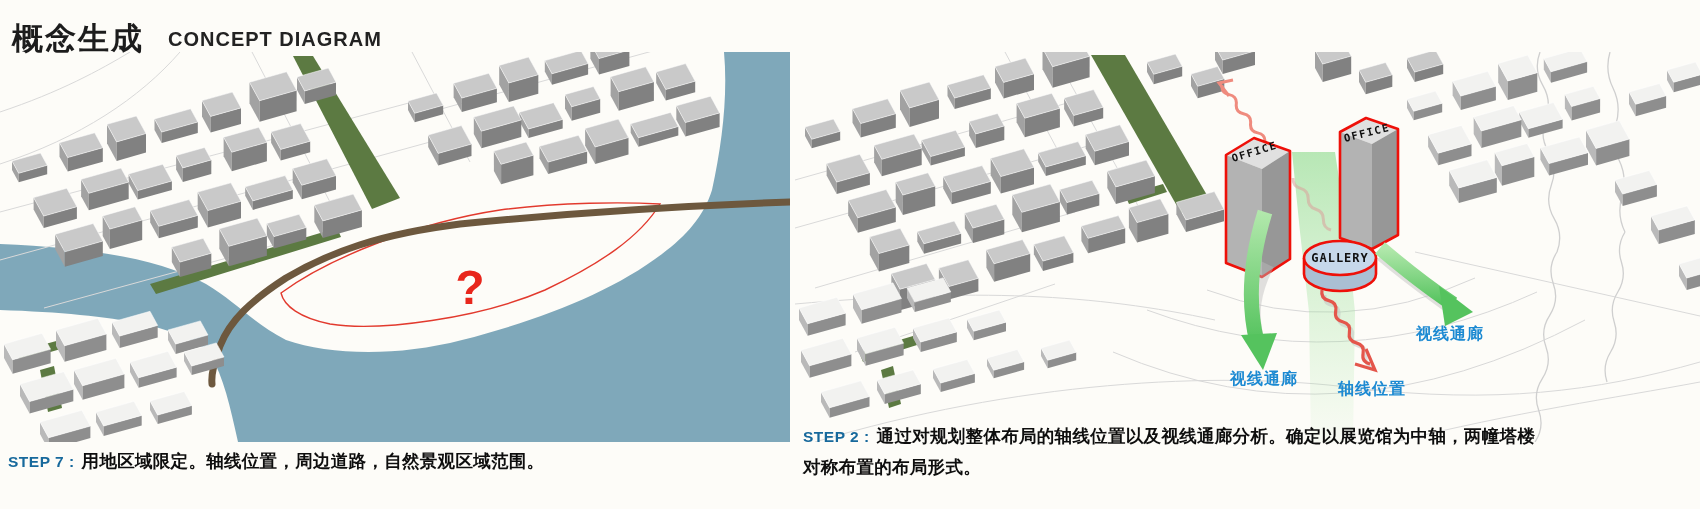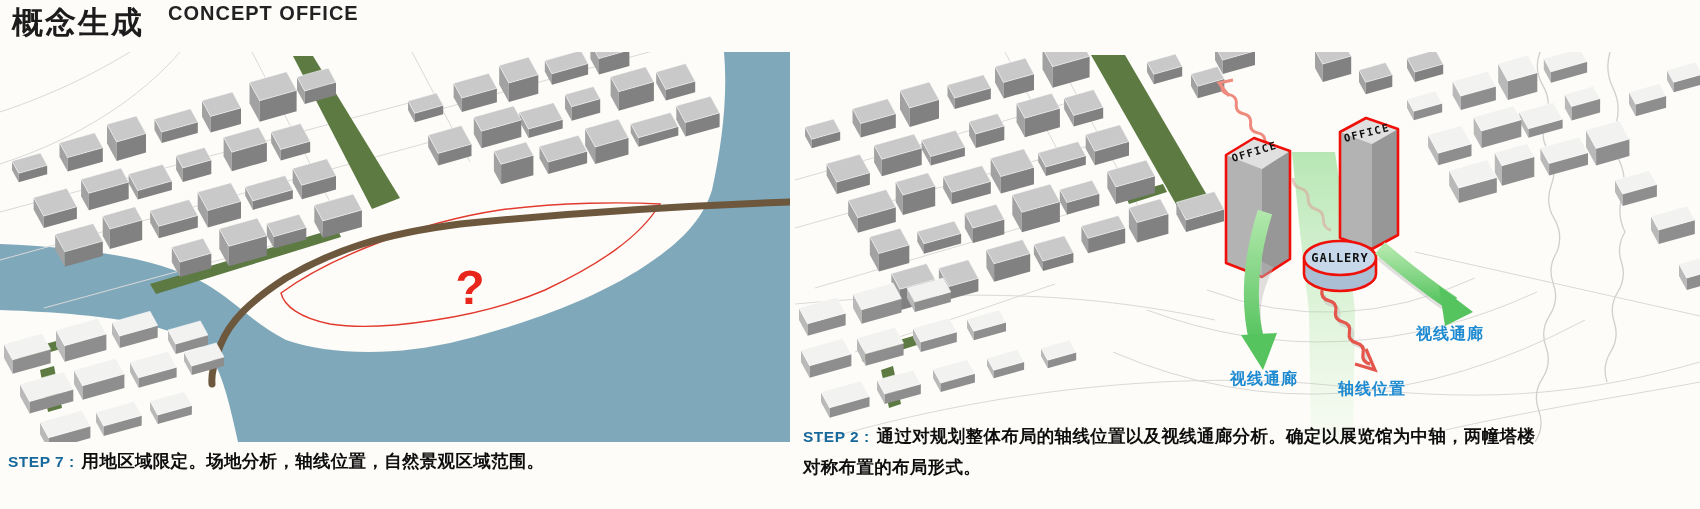--- a/index.html
+++ b/index.html
@@ -2,21 +2,21 @@
 <html style="--accent-red: #e8261c; --wave-red: #e4564b; --wave-pink: #ef8b7e; --label-blue: #1d8ad2; --step-blue: #17699c; --river: #7fa8ba; --lake: #dfe8ec; --green: #5c7a42; --road: #6d583e; --agreen: #55c35e;"><head>
 <meta charset="utf-8">
 <style>
   :root{ --accent-red:#e8261c; --wave-red:#e4564b; --wave-pink:#ef8b7e; --label-blue:#1d8ad2;
          --step-blue:#17699c; --river:#7fa8ba; --lake:#dfe8ec; --lake-line:#c9d6dc;
          --green:#5c7a42; --road:#6d583e; --agreen:#55c35e; --agreen-l:#b2e8ac;
          --btop:#c9c9c9; --bleft:#a2a2a2; --bright:#818181; --wtop:#f2f2f0; --ink:#111111; }
   *{margin:0;padding:0;box-sizing:border-box}
   body{width:1700px;height:509px;position:relative;background:#fdfcf8;overflow:hidden;
        font-family:"Liberation Sans",sans-serif;}
-  .hdr{position:absolute;left:12px;top:2px;display:flex;align-items:flex-start;color:#1c1c1c}
+  .hdr{position:absolute;left:12px;top:18px;display:flex;align-items:center;color:#1c1c1c}
   .hdr .zh{font-size:31px;font-weight:bold;letter-spacing:2px}
   .hdr .en{font-size:20px;font-weight:bold;letter-spacing:1px;margin-left:24px;color:#222}
   .panel{position:absolute;top:52px;height:390px}
   #p1{left:0;width:790px} #p2{left:795px;width:905px}
   svg{display:block}
   .cap{position:absolute;font-weight:bold;color:#0e0e0e;font-size:17.5px;line-height:30px;letter-spacing:.3px}
   .cap .step{color:var(--step-blue);font-size:15.5px;letter-spacing:.5px;margin-right:7px}
   #cap1{left:8px;top:446px;width:740px}
   #cap2{left:803px;top:421px;width:748px}
   .street{stroke:#d9d9d9;stroke-width:1;fill:none}
@@ -30,21 +30,21 @@
   .towerline{stroke:#ee1009;stroke-width:2.6;fill:none;stroke-linejoin:round}
   .blab{font-size:16px;font-weight:bold;fill:var(--label-blue);letter-spacing:1px;text-anchor:middle}
   .mono{font-family:"DejaVu Sans Mono",monospace;font-weight:bold;fill:#101010}
   .qmark{font-size:48px;font-weight:bold;fill:var(--accent-red);text-anchor:middle}
 </style>
 </head>
 <body>
 
 <header class="hdr">
   <span class="zh">概念生成</span>
-  <span class="en">CONCEPT OFFICE</span>
+  <span class="en">CONCEPT DIAGRAM</span>
 </header>
 
 <section class="panel" id="p1">
 <svg width="790" height="390" viewBox="0 0 790 390">
   <defs>
     <pattern id="lakeStripes" width="10" height="7" patternUnits="userSpaceOnUse">
       <rect width="10" height="7" fill="var(--lake)"></rect>
       <rect y="5.6" width="10" height="1.4" fill="var(--lake-line)"></rect>
     </pattern>
   </defs>
@@ -513,17 +513,17 @@
   <path class="wave-bot" d="M527,238 Q525.4,246.6 533.9,248.6 Q542.3,250.6 540.7,259.1 Q539.1,267.7 547.6,269.7 Q556.0,271.7 554.4,280.3 Q552.8,288.8 561.3,290.9 Q569.7,292.9 568.1,301.4 Q566.5,310.0 575.0,312.0"></path>
   <path d="M560,312 L580,318 L571,297" class="wave-bot"></path>
 
   <text class="blab" x="469" y="332">视线通廊</text>
   <text class="blab" x="577" y="342">轴线位置</text>
   <text class="blab" x="655" y="287">视线通廊</text>
 </svg>
 </section>
 
 <div class="cap" id="cap1">
-  <span class="step">STEP 7 :</span><span>用地区域限定。场地分析，轴线位置，自然景观区域范围。</span>
+  <span class="step">STEP 7 :</span><span>用地区域限定。轴线位置，周边道路，自然景观区域范围。</span>
 </div>
 <div class="cap" id="cap2">
   <span class="step">STEP 2 :</span><span>通过对规划整体布局的轴线位置以及视线通廊分析。确定以展览馆为中轴，两幢塔楼对称布置的布局形式。</span>
 </div>
 
 </body></html>

